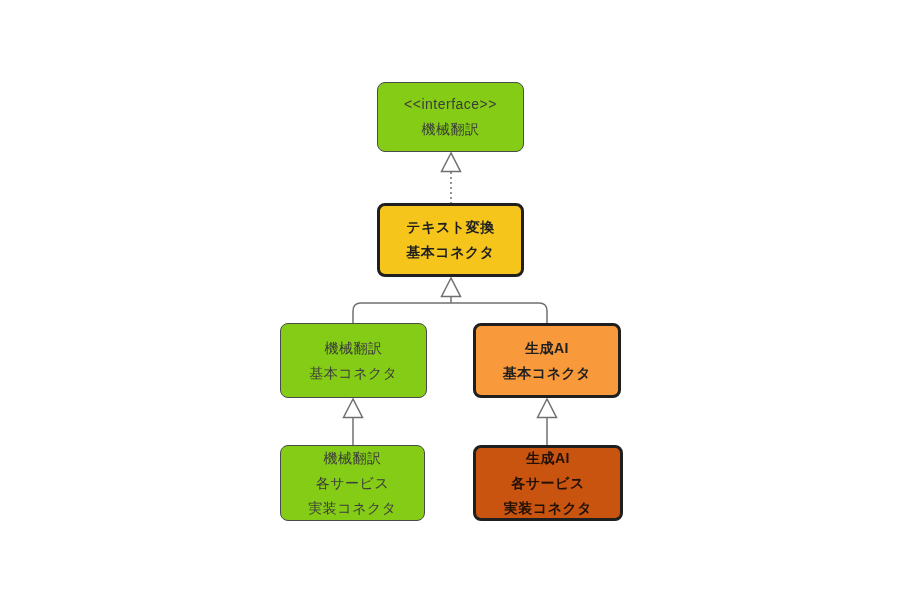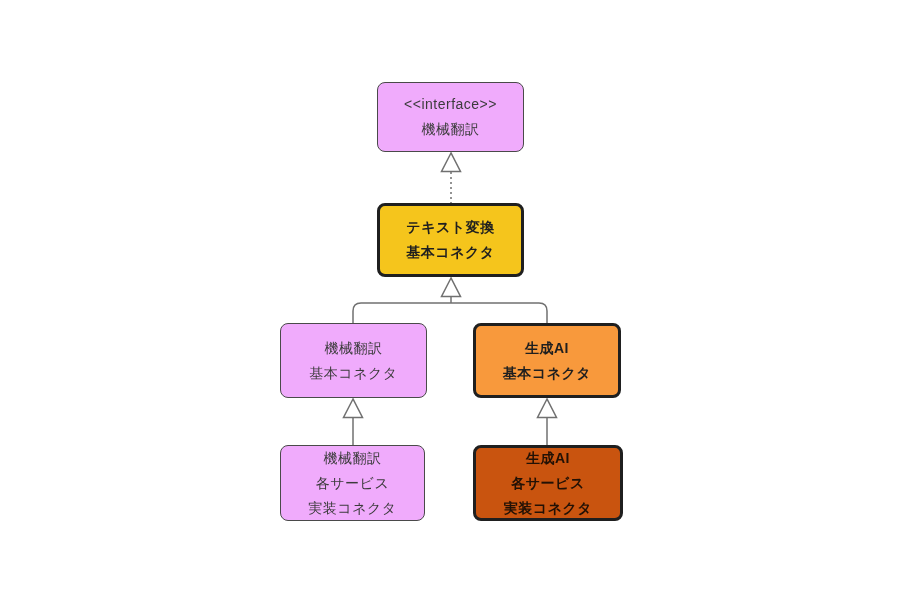--- a/index.html
+++ b/index.html
@@ -29,21 +29,21 @@
     align-items: center;
     justify-content: center;
     text-align: center;
     font-size: 14px;
     line-height: 25px;
     border-radius: 8px;
     color: #3b3b3b;
     letter-spacing: 0.5px;
   }
   .node--plain {
-    background: #f0abfc;
+    background: #84cc16;
     border: 1.4px solid #4a4a4a;
     font-weight: 400;
   }
   .node--strong {
     border: 3.5px solid #1f1f1f;
     font-weight: 700;
     color: #1f1f1f;
   }
   .node--yellow { background: #f5c51c; }
   .node--orange { background: #f8993c; }

